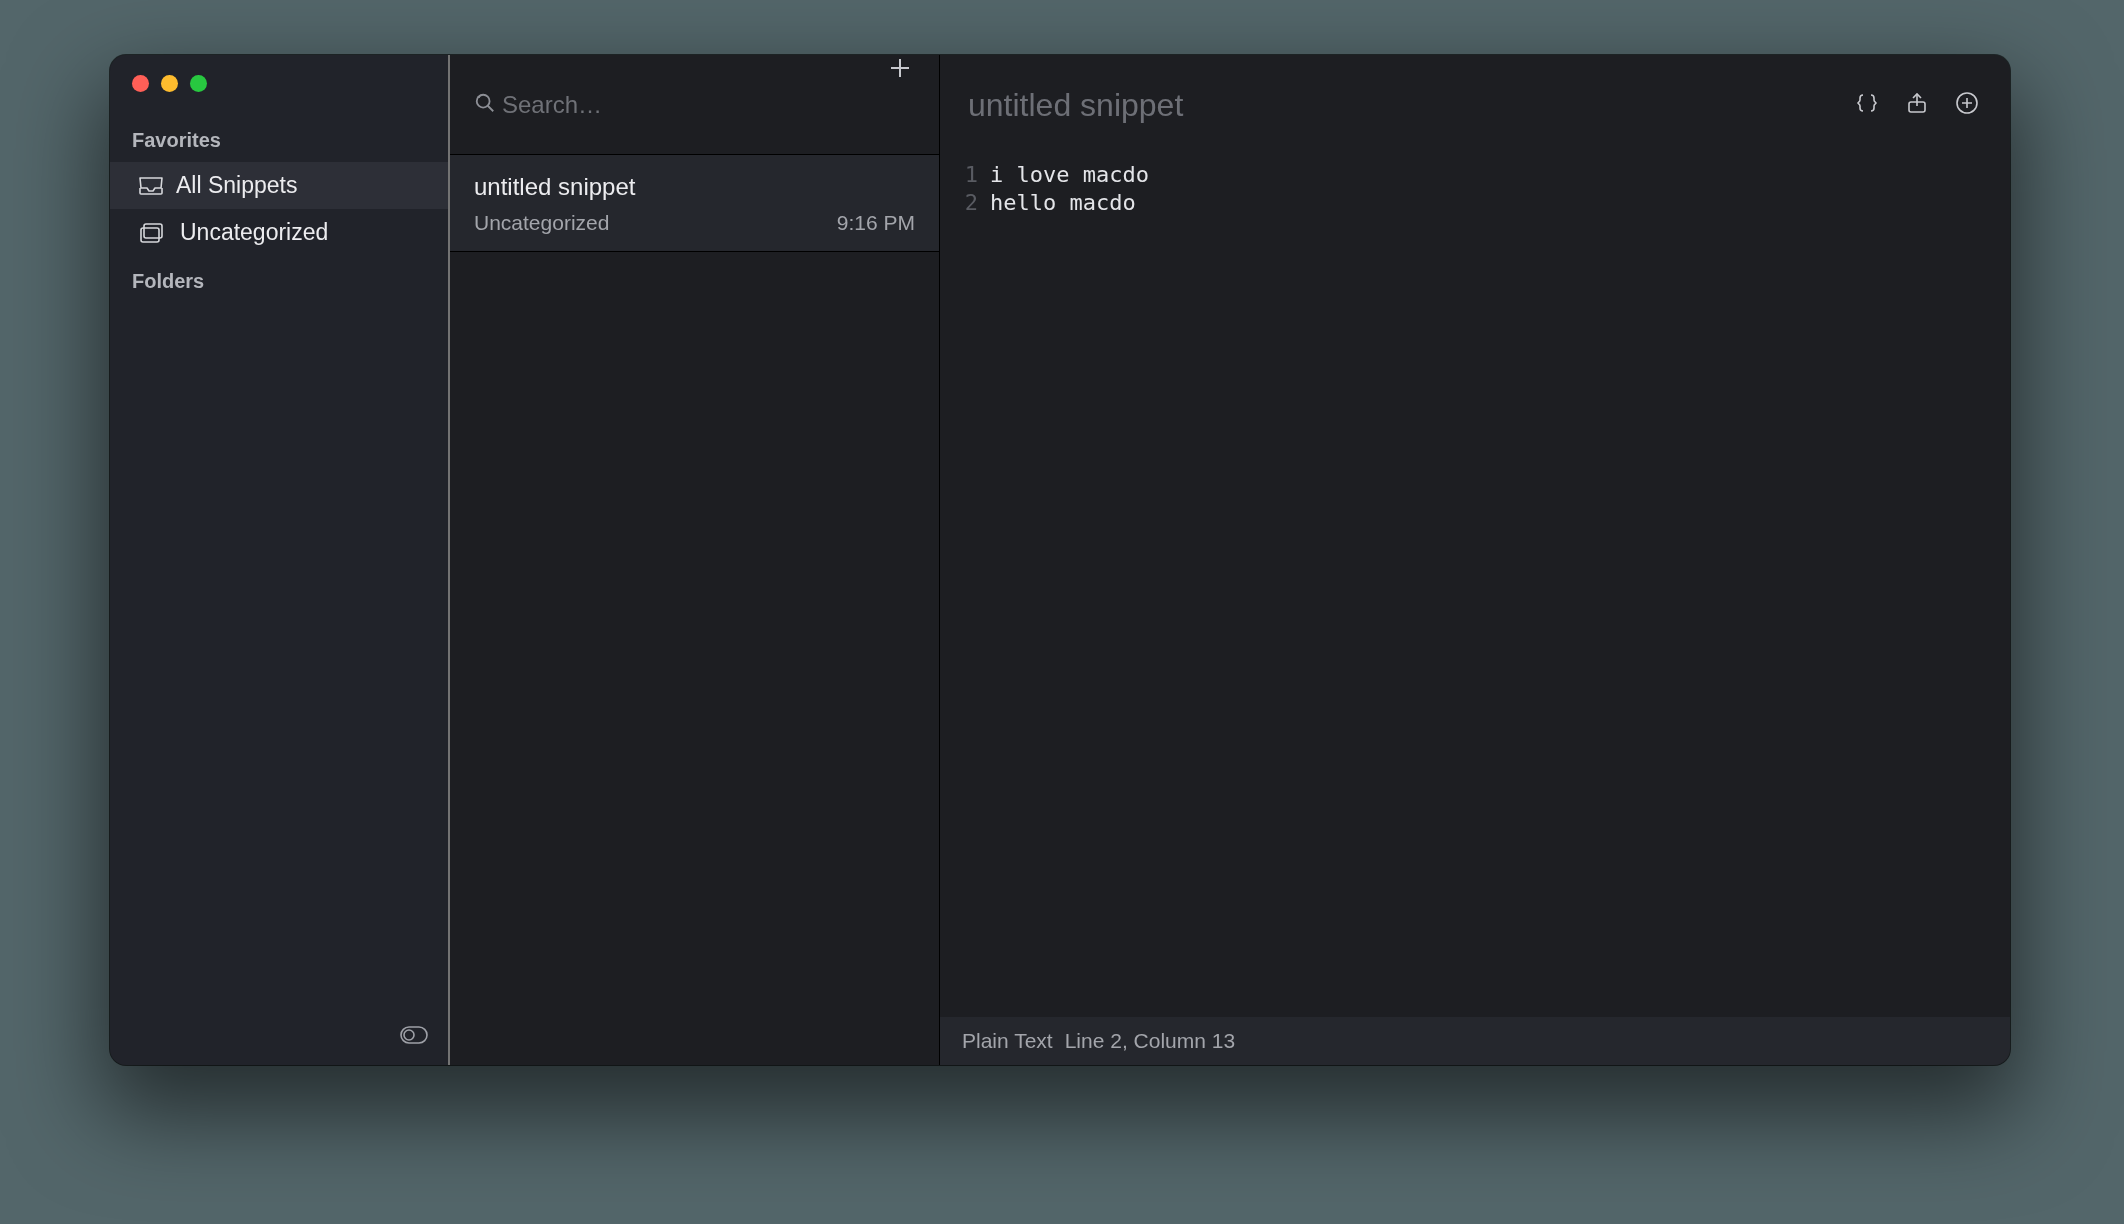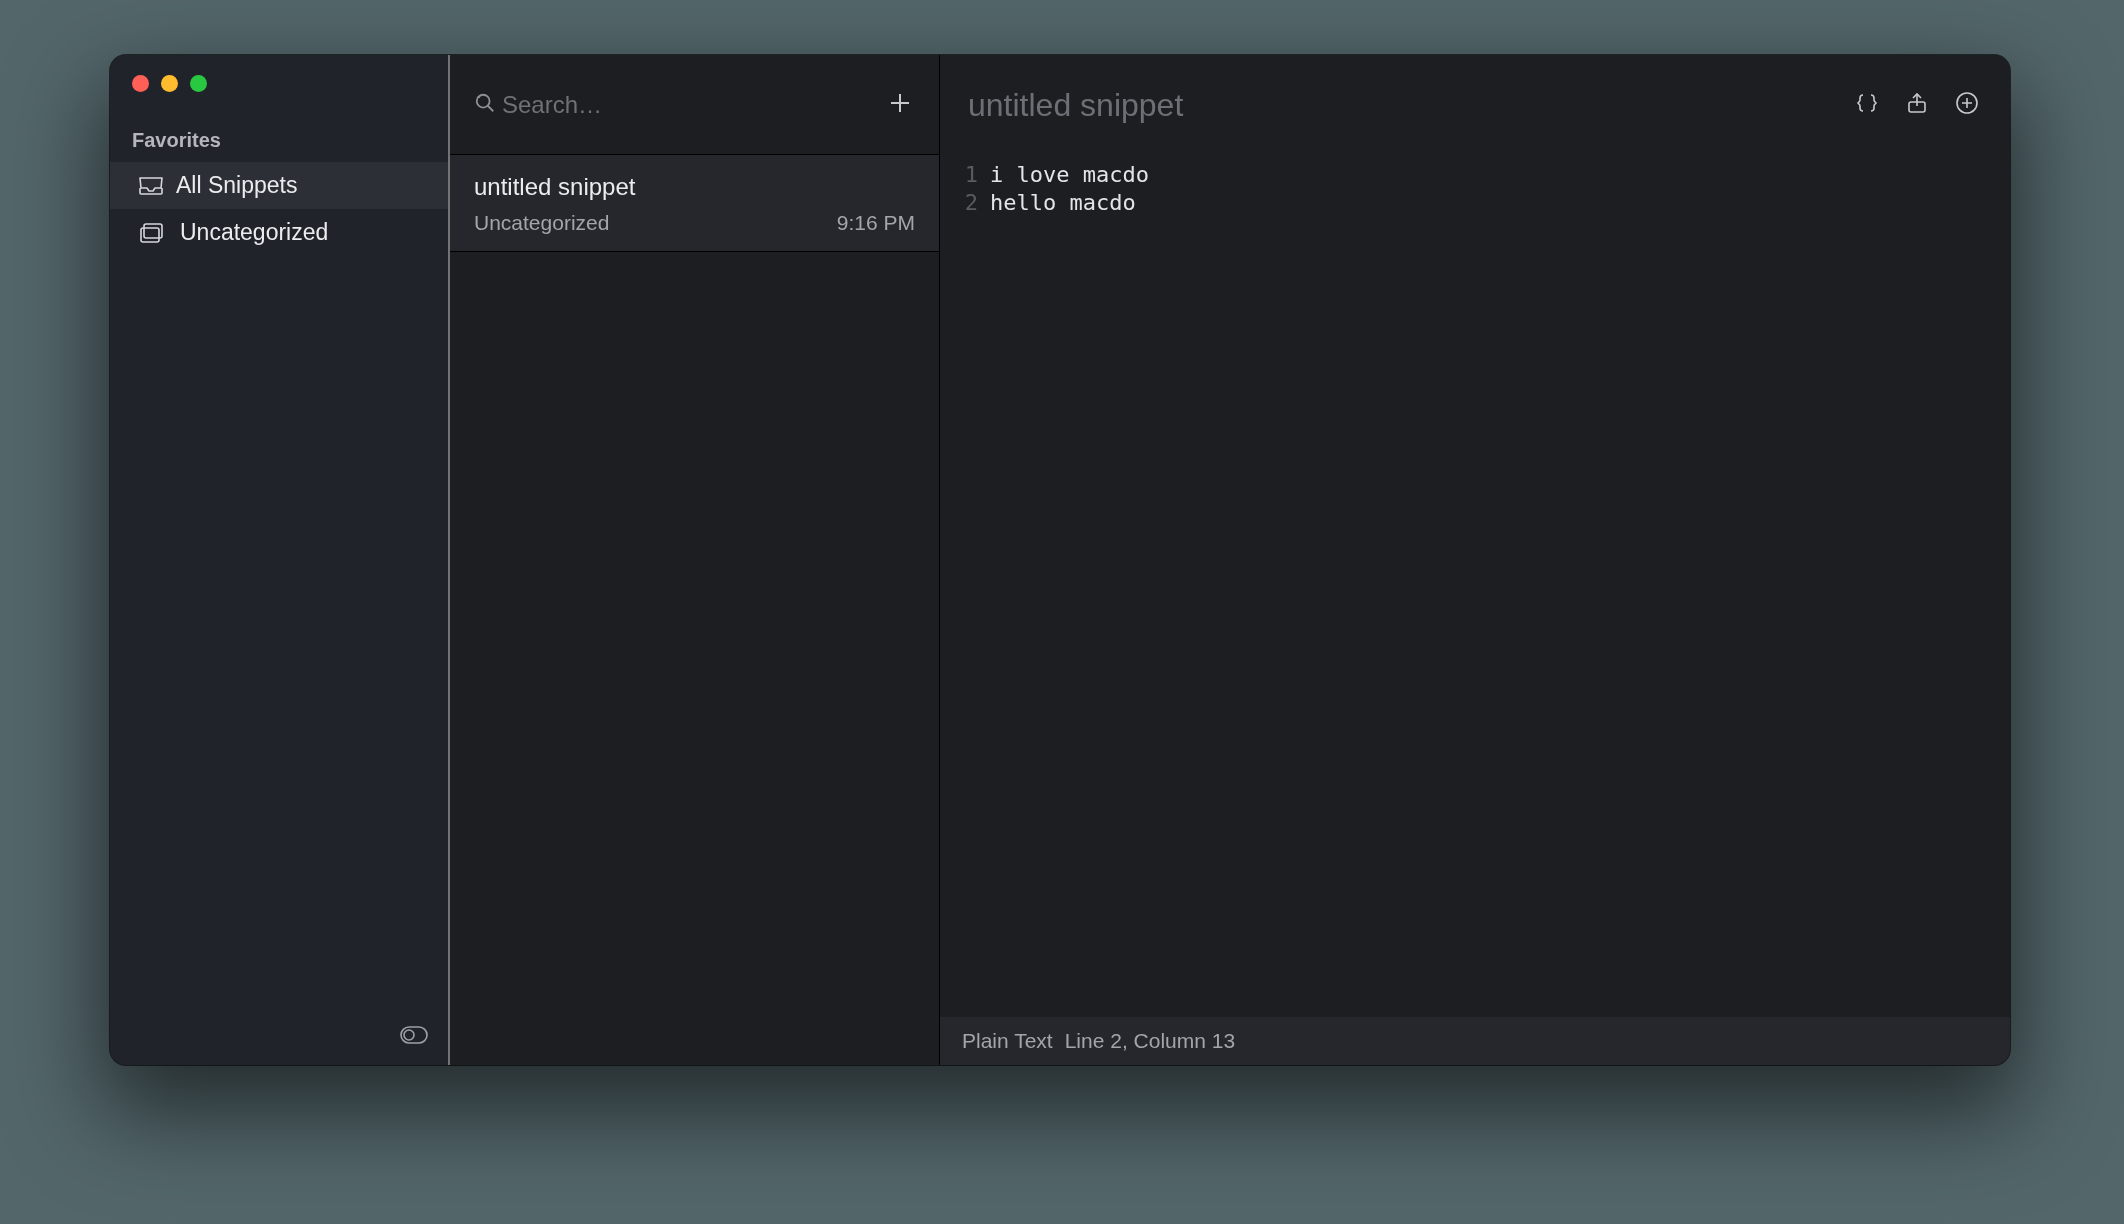--- a/index.html
+++ b/index.html
@@ -67,21 +67,20 @@
   .list-pane {
     width: 490px;
     background: #1d1e22;
     border-right: 1px solid #000;
     display: flex;
     flex-direction: column;
   }
   .list-toolbar {
     height: 100px;
     display: flex;
-    align-items: center;
     padding: 0 24px;
     border-bottom: 1px solid #000;
   }
   .search-wrap {
     display: flex; align-items: center; gap: 6px;
     flex: 1;
   }
   .search-wrap svg { width: 22px; height: 22px; color: #8d8f96; }
   .search-input {
     background: transparent;
@@ -199,20 +198,21 @@
     <div class="side-item">
       <span class="icon">
         <svg viewBox="0 0 26 22">
             <rect x="3" y="6" width="18" height="14" rx="2" fill="none" stroke="currentColor" stroke-width="1.6"></rect>
             <rect x="6" y="2" width="18" height="14" rx="2" fill="none" stroke="currentColor" stroke-width="1.6"></rect>
           </svg>
       </span>
       <span>Uncategorized</span>
     </div>
 
+    <div class="section-header">Folders</div>
 
     <div class="sidebar-footer">
       <span>
         <svg viewBox="0 0 28 18">
             <rect x="1" y="1" width="26" height="16" rx="8" fill="none" stroke="currentColor" stroke-width="1.6"></rect>
             <circle cx="9" cy="9" r="5" fill="none" stroke="currentColor" stroke-width="1.6"></circle>
           </svg>
       </span>
     </div>
   </div>

